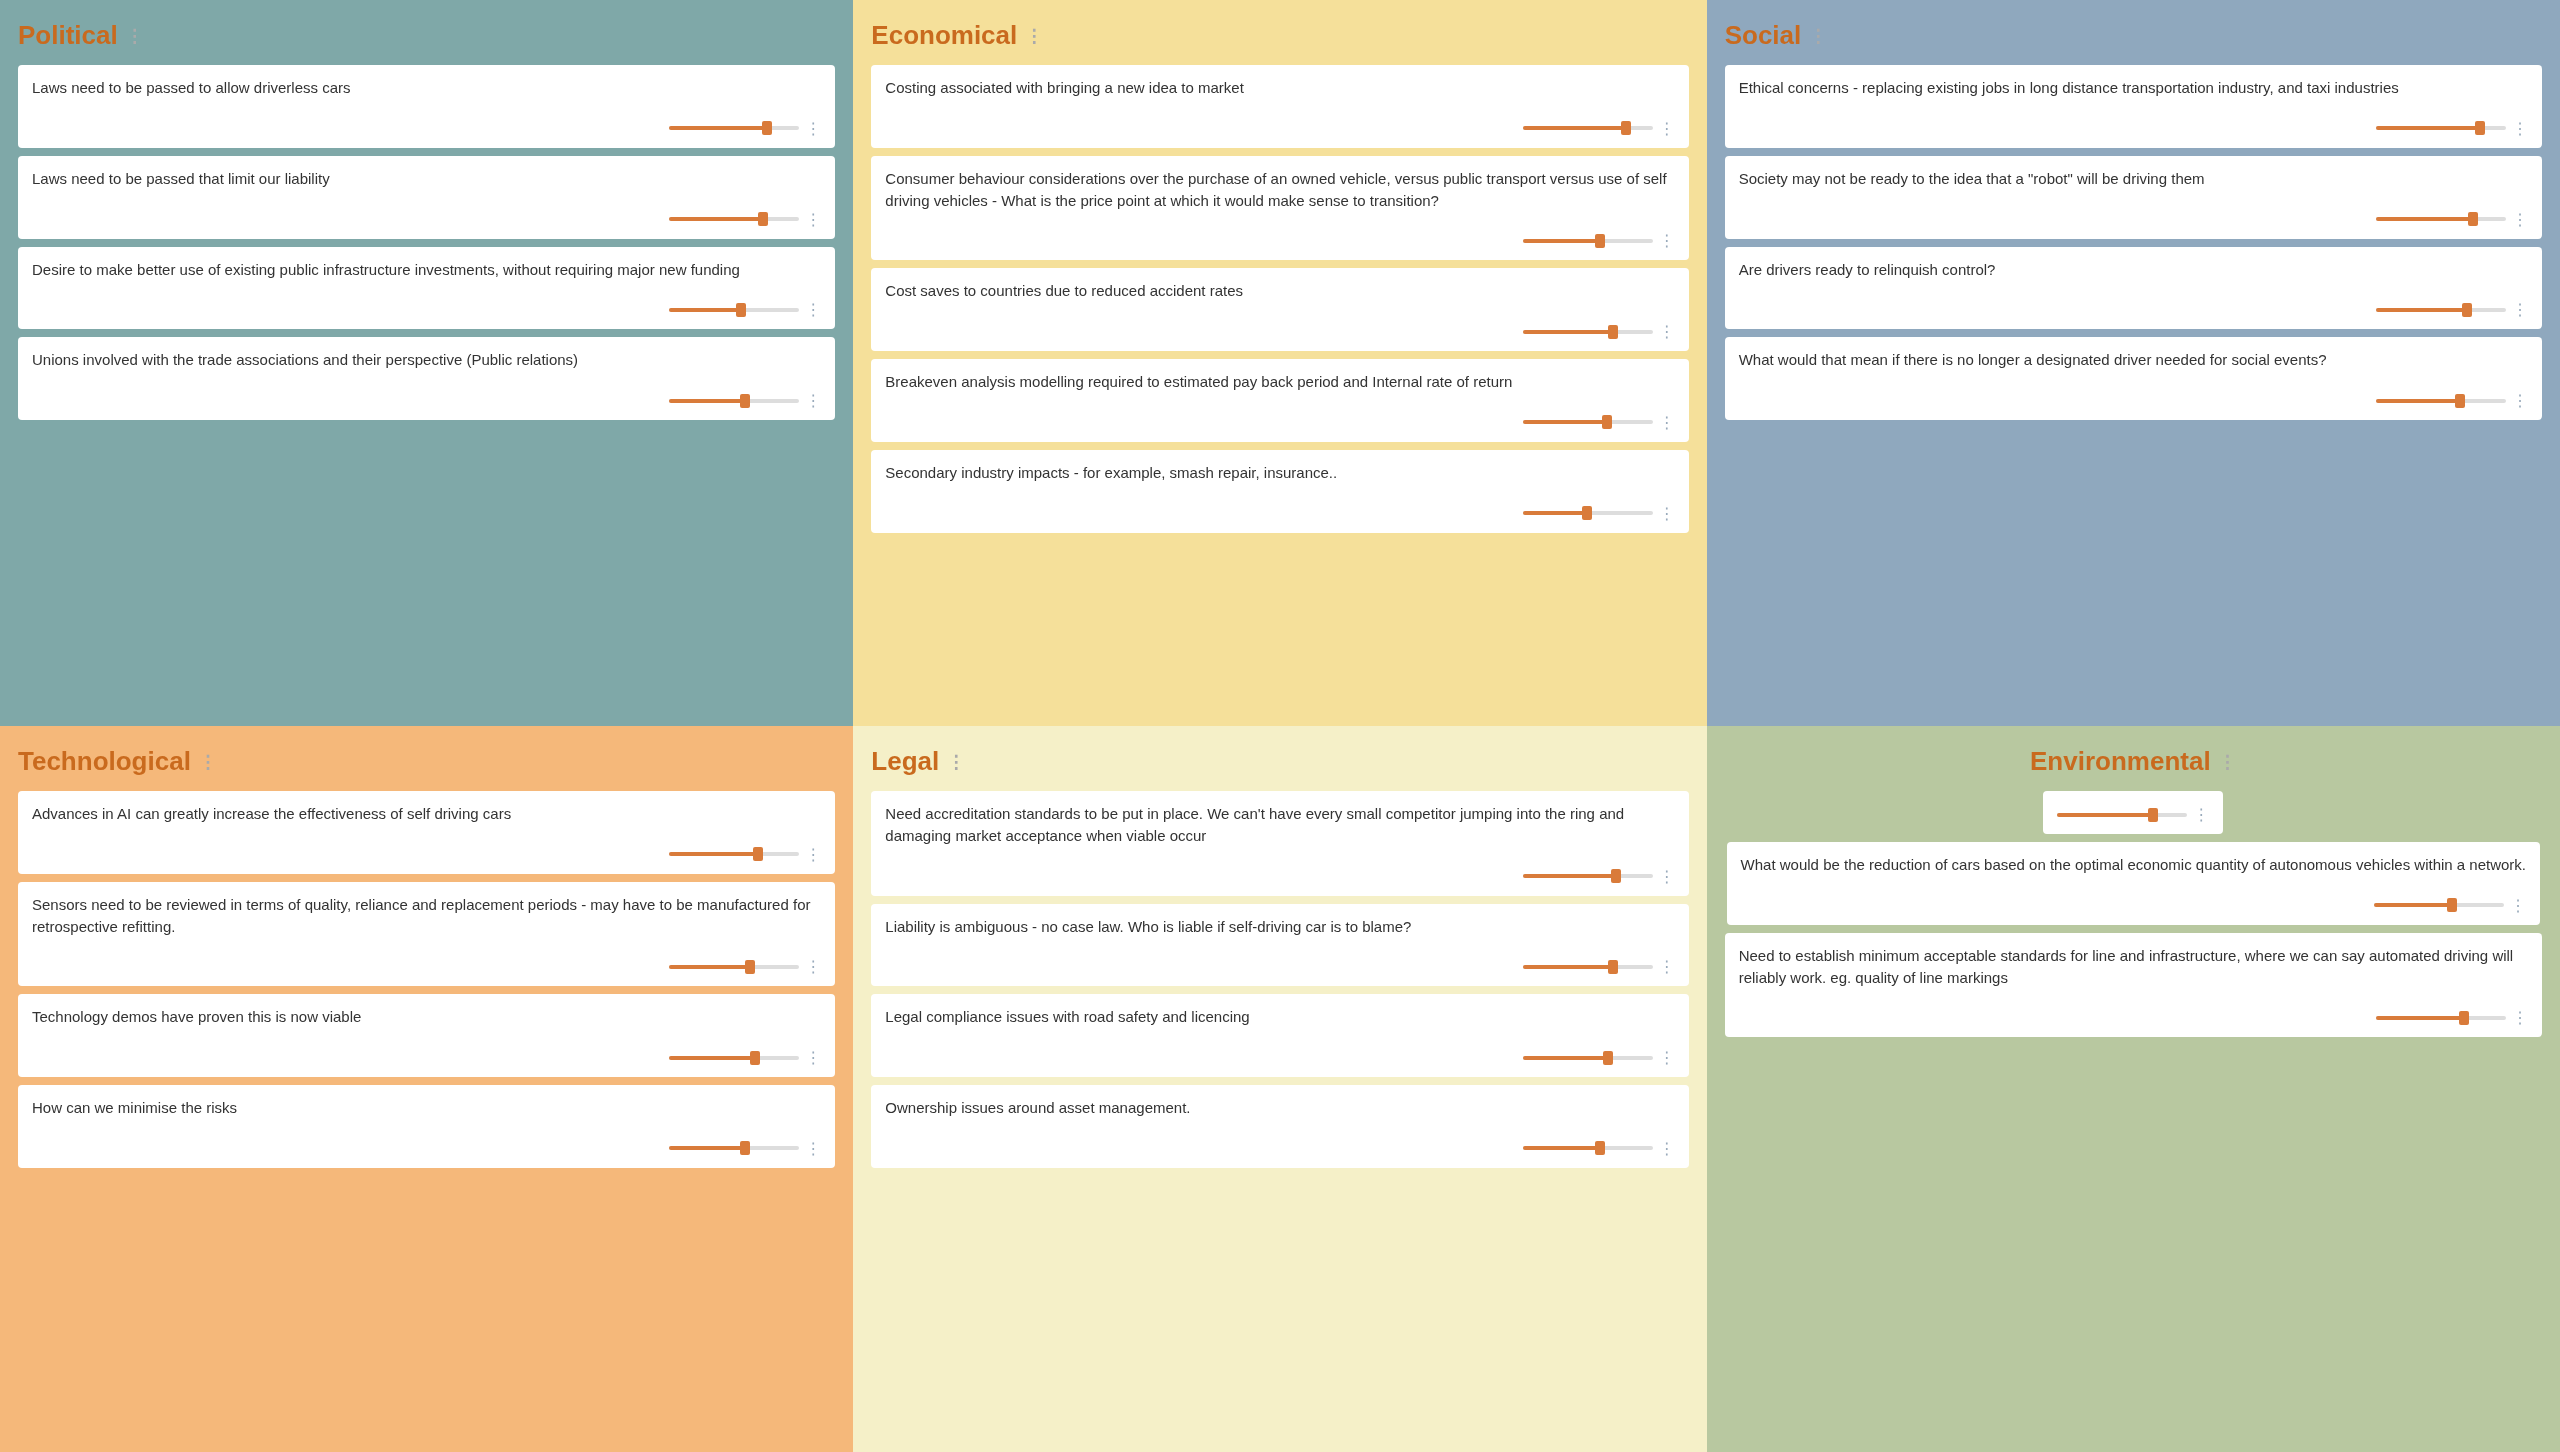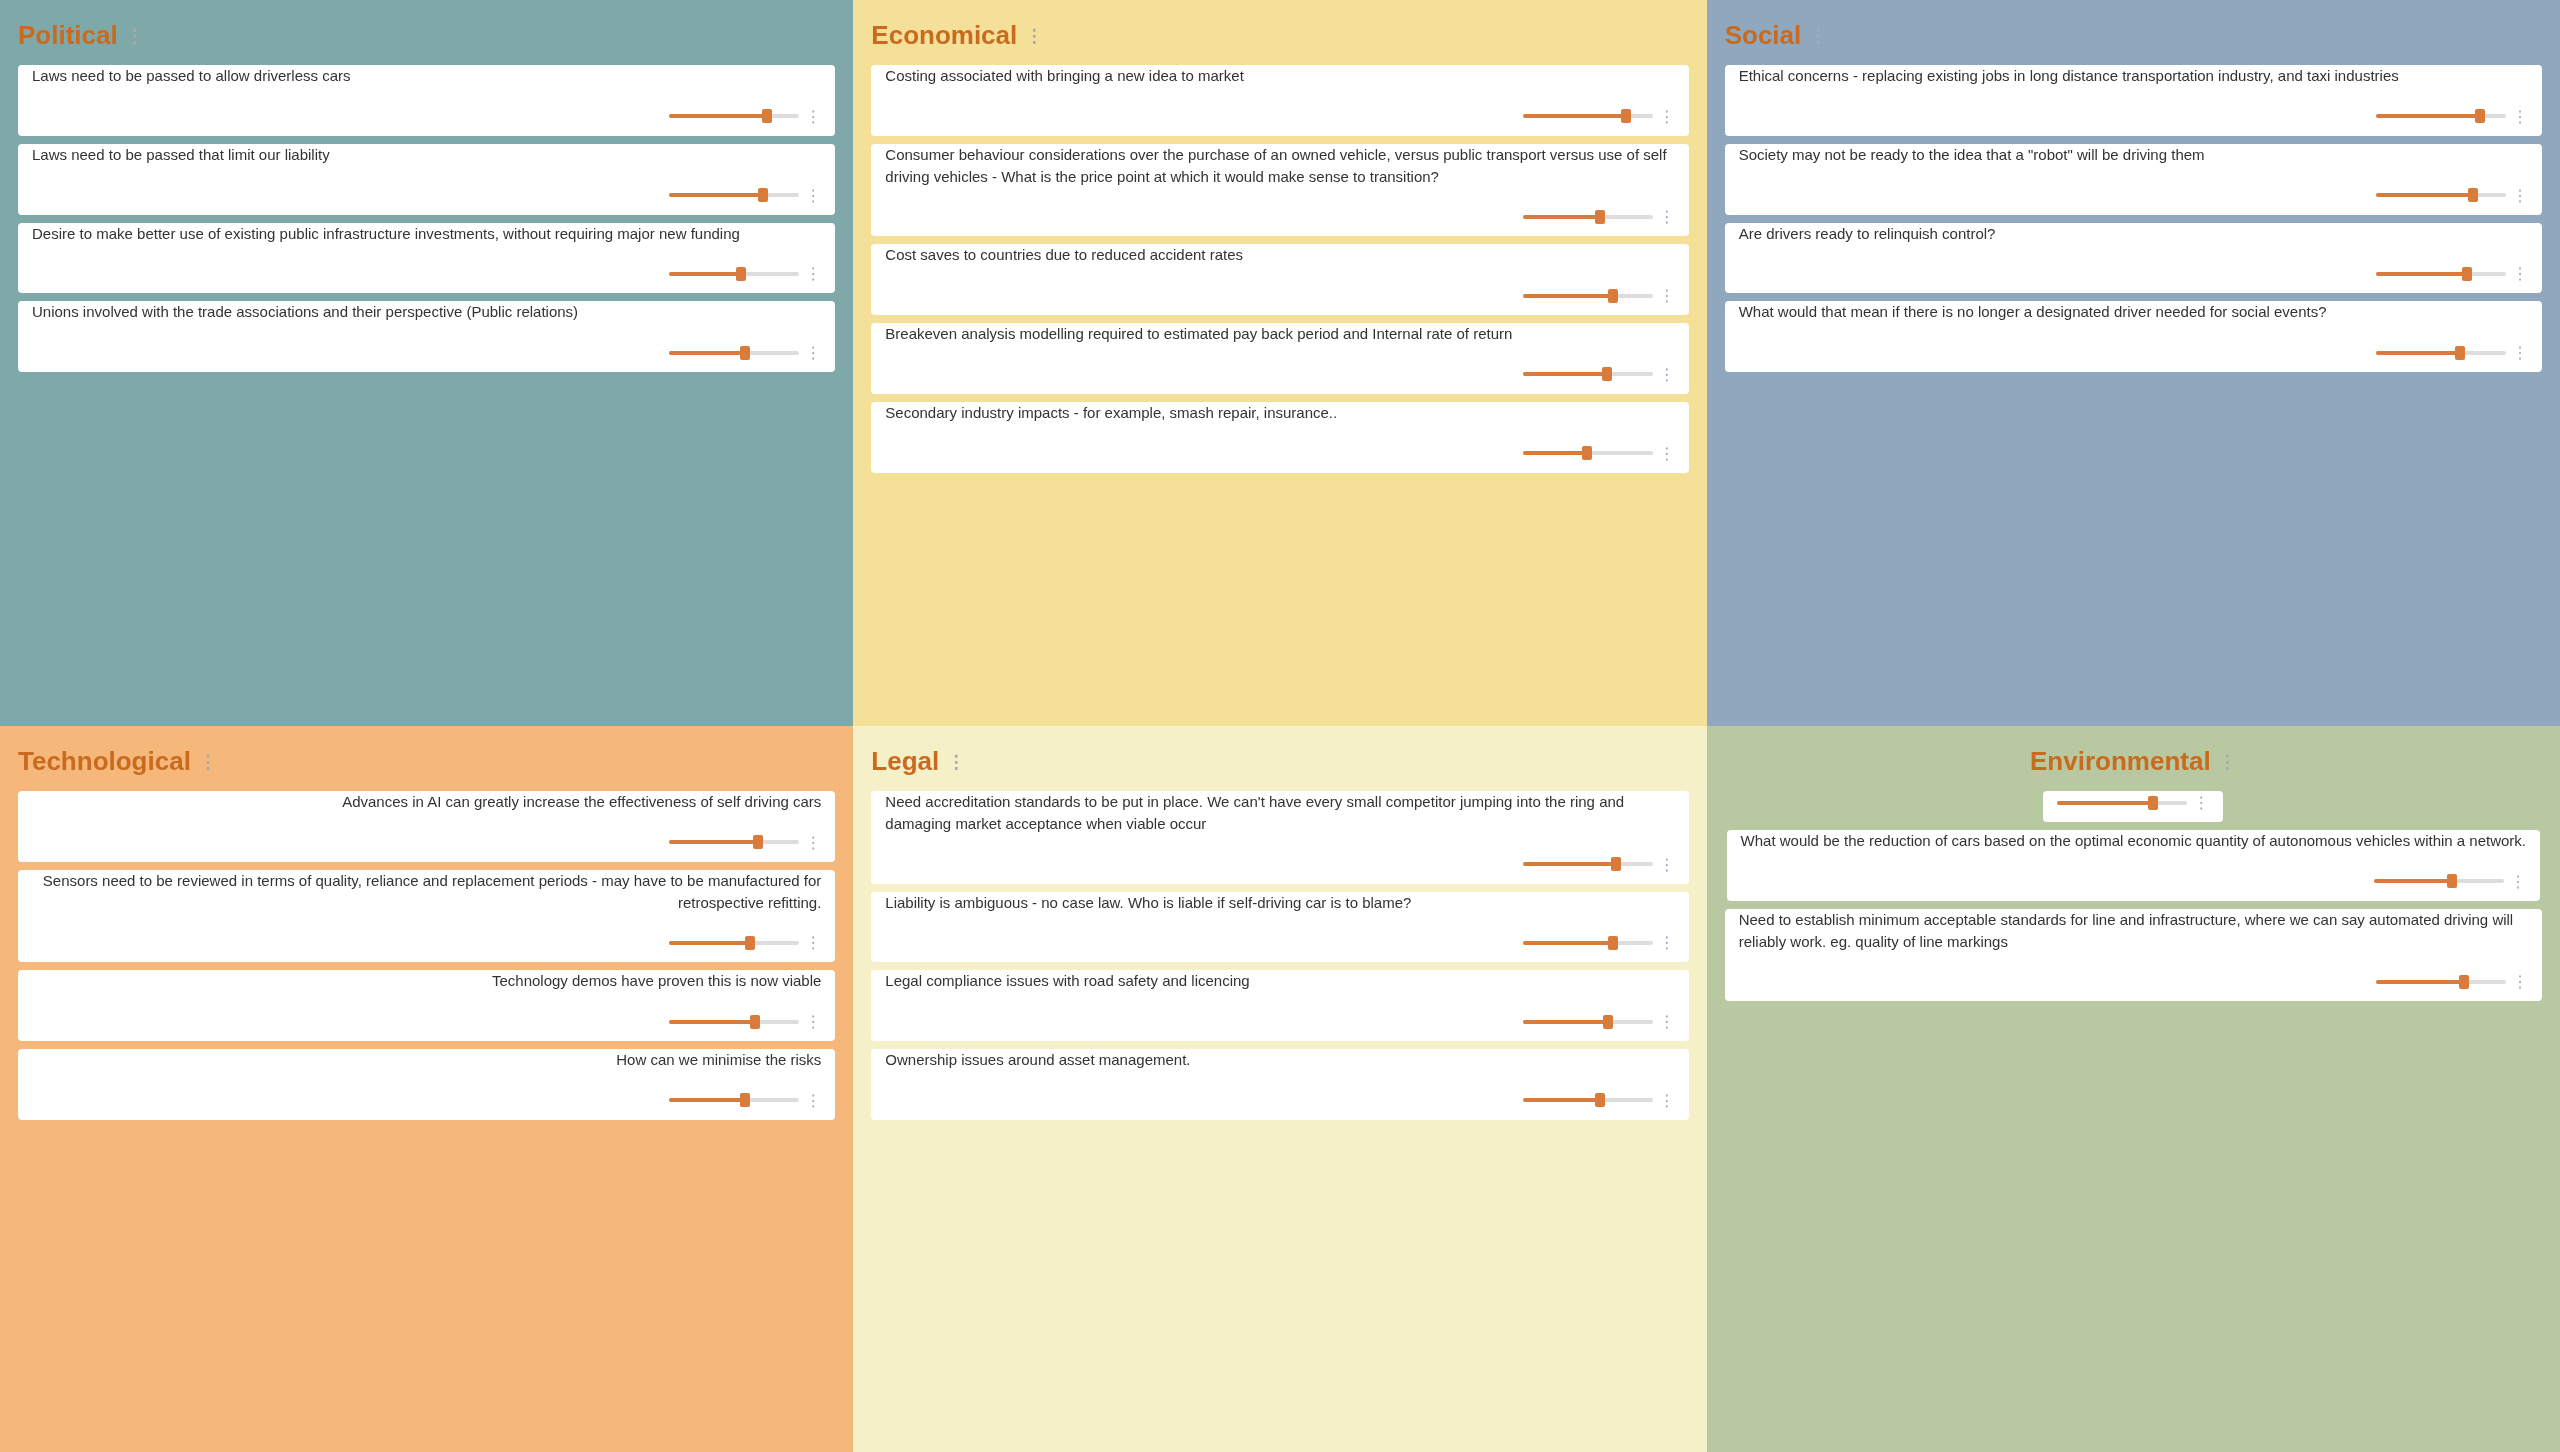--- a/index.html
+++ b/index.html
@@ -32,21 +32,21 @@
       gap: 8px;
     }
     .drag-handle {
       color: #aaa;
       font-size: 18px;
       cursor: grab;
     }
     .card {
       background: white;
       border-radius: 4px;
-      padding: 0 14px 10px 14px;
+      padding: 12px 14px 10px 14px;
       margin-bottom: 8px;
       position: relative;
     }
     .card-text {
       font-size: 15px;
       color: #333;
       line-height: 1.45;
       padding-bottom: 18px;
     }
     .slider-row {
@@ -87,21 +87,21 @@
     
     .political { background: #7fa8a8; }
     .political .category-header { color: #c96a1e; }
     
     .economical { background: #f5e09a; }
     .economical .category-header { color: #c96a1e; }
     
     .social { background: #8fa8be; }
     .social .category-header { color: #c96a1e; }
     
-    .technological { background: #f5b87a; text-align: right; }
+    .technological { background: #f5b87a; }
     .technological .category-header { color: #c96a1e; }
     
     .legal { background: #f5f0c8; }
     .legal .category-header { color: #c96a1e; }
     
     .environmental { background: #b8c8a0; align-items: center; }
     .environmental .category-header { color: #c96a1e; }
   </style>
 </head>
 <body>

